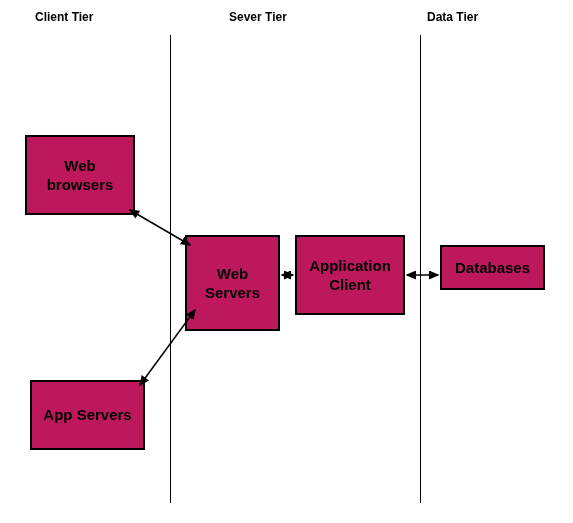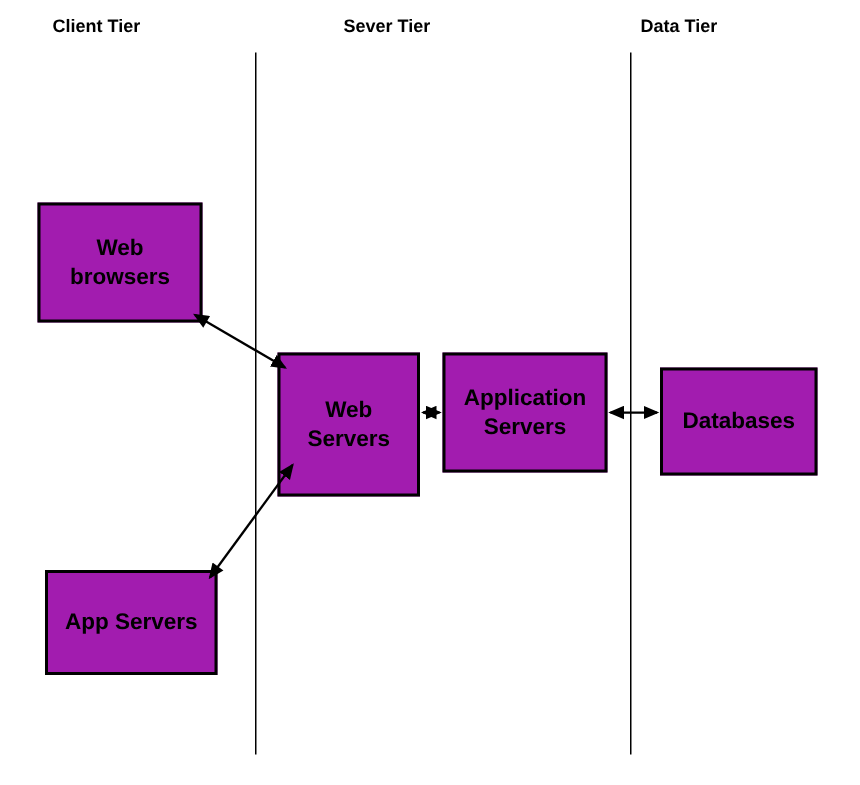--- a/index.html
+++ b/index.html
@@ -21,21 +21,21 @@
     .divider {
       position: absolute;
       width: 1px;
       background: #000;
       top: 35px;
       bottom: 20px;
     }
     .box {
       position: absolute;
       border: 2px solid #000;
-      background: #a21caf;
+      background: #be185d;
       display: flex;
       align-items: center;
       justify-content: center;
       text-align: center;
       font-weight: bold;
       font-size: 15px;
       line-height: 1.3;
       padding: 4px;
       box-sizing: border-box;
     }
@@ -54,22 +54,22 @@
 <div class="tier-header" style="left:35px; top:10px;">Client Tier</div>
 <div class="tier-header" style="left:229px; top:10px;">Sever Tier</div>
 <div class="tier-header" style="left:427px; top:10px;">Data Tier</div>
 
 <div class="divider" style="left:170px;"></div>
 <div class="divider" style="left:420px;"></div>
 
 <div class="box" style="left:25px; top:135px; width:110px; height:80px;">Web browsers</div>
 <div class="box" style="left:30px; top:380px; width:115px; height:70px;">App Servers</div>
 <div class="box" style="left:185px; top:235px; width:95px; height:96px;">Web Servers</div>
-<div class="box" style="left:295px; top:235px; width:110px; height:80px;">Application Servers</div>
-<div class="box" style="left:440px; top:245px; width:105px; height:72px;">Databases</div>
+<div class="box" style="left:295px; top:235px; width:110px; height:80px;">Application Client</div>
+<div class="box" style="left:440px; top:245px; width:105px; height:45px;">Databases</div>
 
 <svg class="arrows">
   <defs>
     <marker id="arrowhead" markerWidth="8" markerHeight="8" refX="6" refY="3" orient="auto">
       <polygon points="0 0, 7 3, 0 6" fill="#000"></polygon>
     </marker>
     <marker id="arrowheadstart" markerWidth="8" markerHeight="8" refX="1" refY="3" orient="auto">
       <polygon points="7 0, 0 3, 7 6" fill="#000"></polygon>
     </marker>
   </defs>

